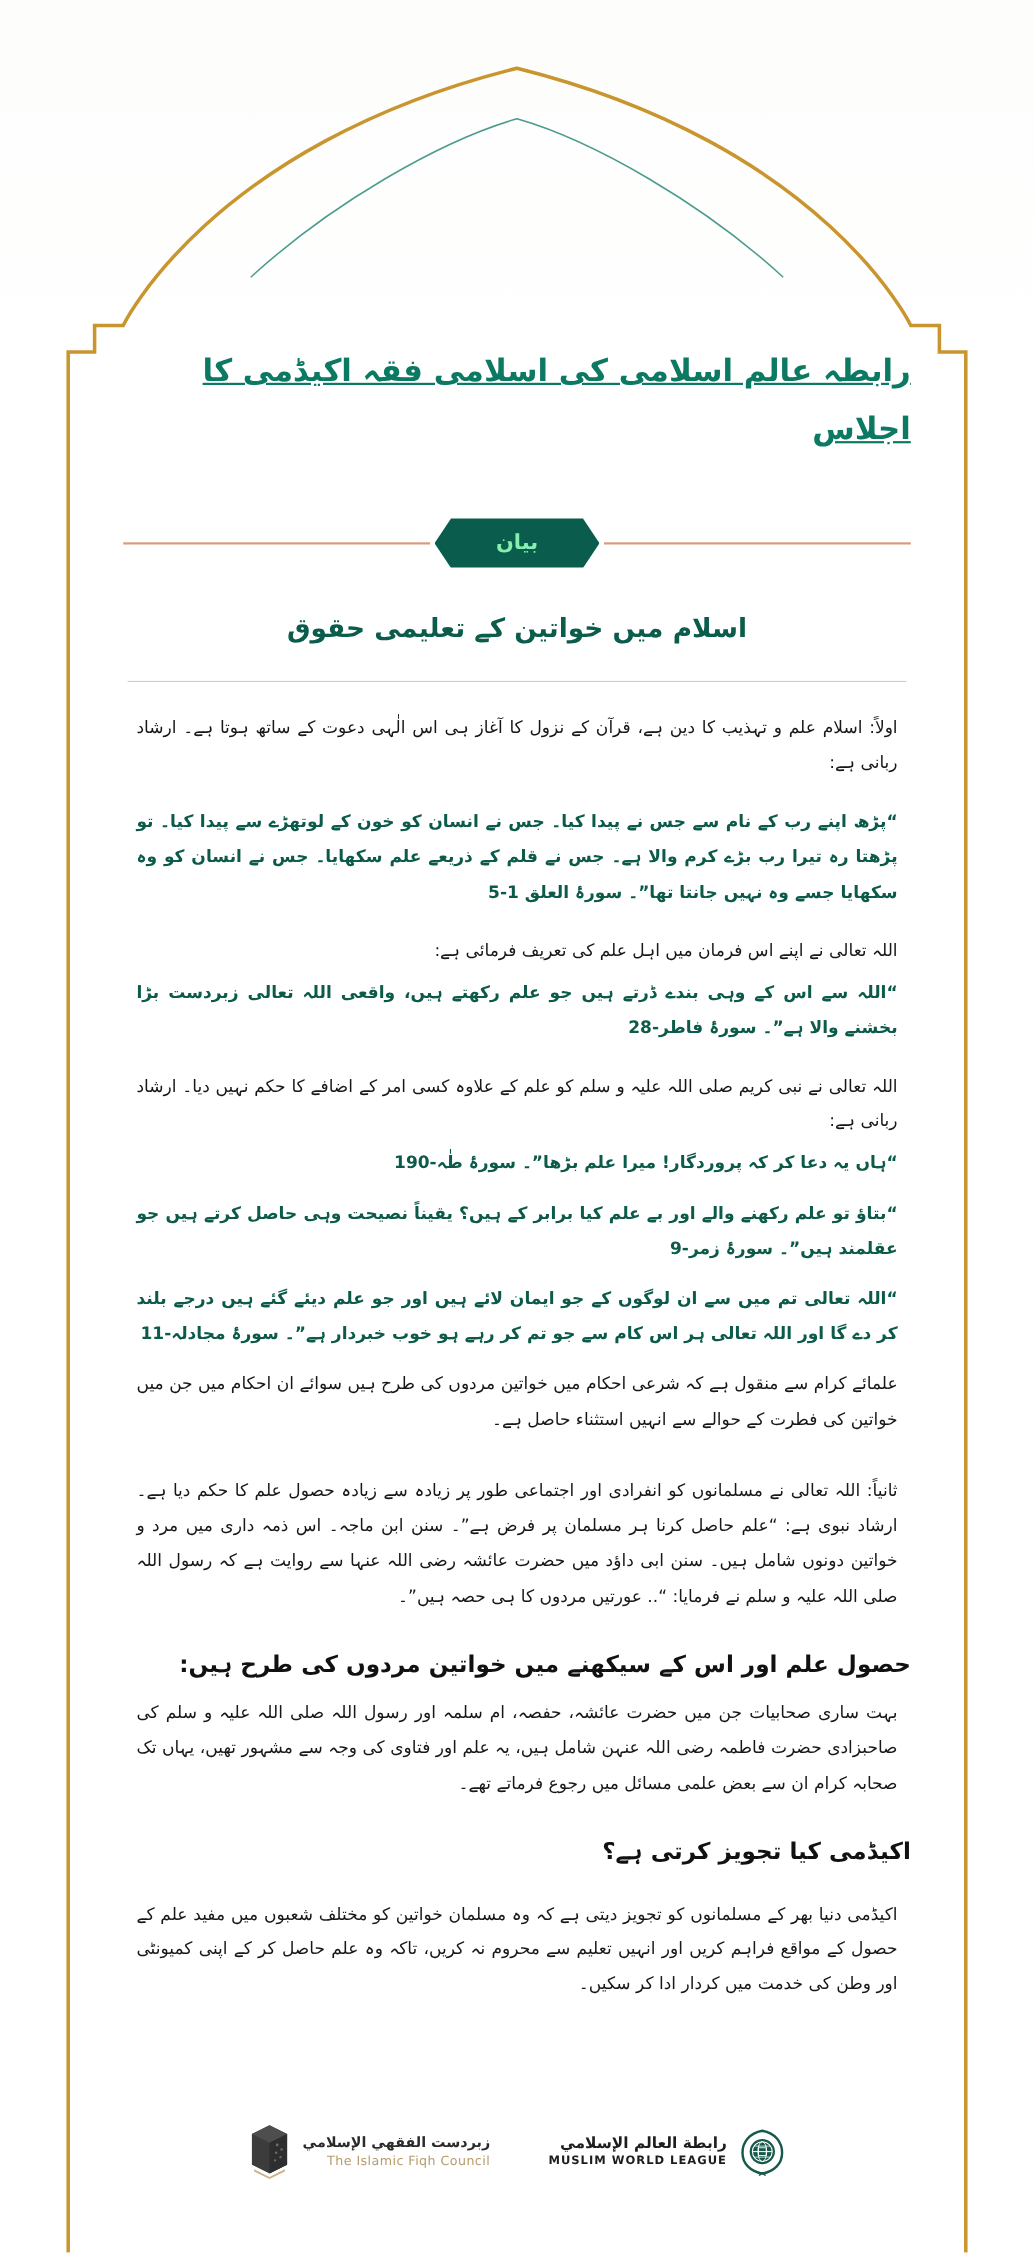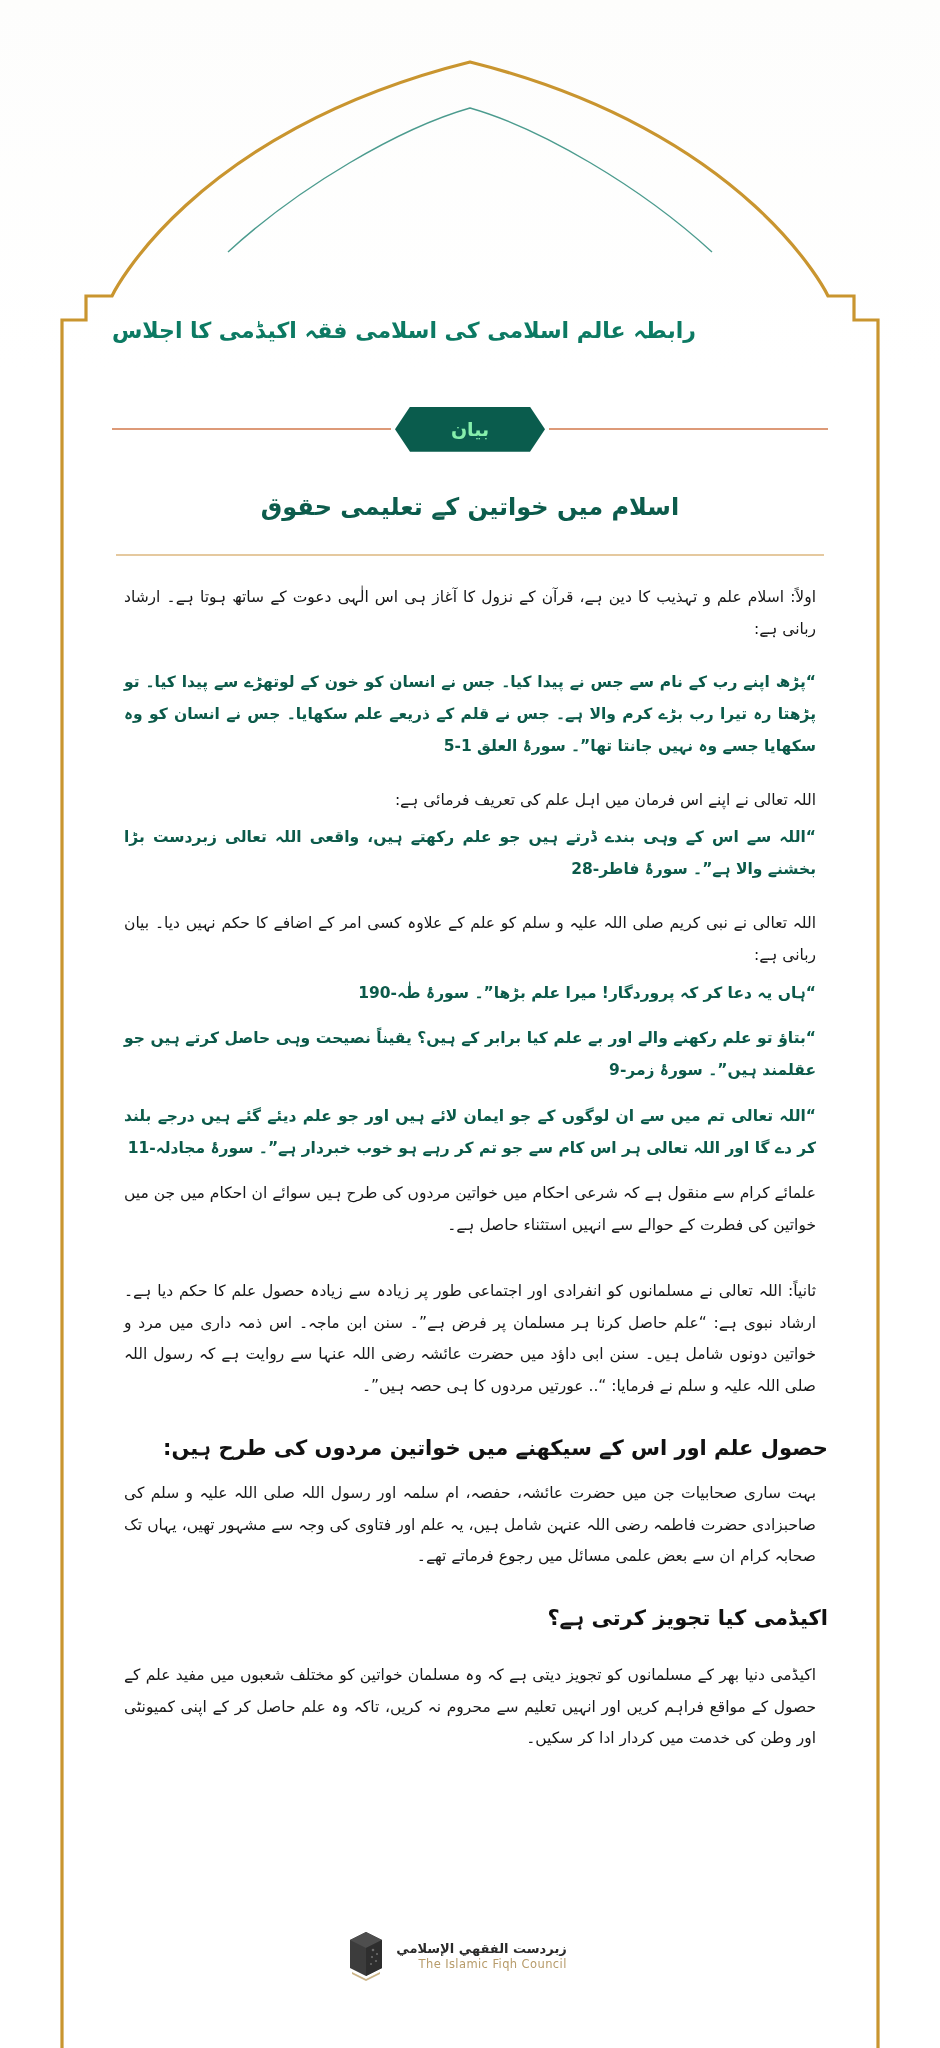--- a/index.html
+++ b/index.html
@@ -42,27 +42,28 @@
     left: 0;
     width: 940px;
     padding: 0 112px;
     direction: rtl;
     text-align: right;
   }
 
   
   .main-title {
     color: #0c7a63;
-    font-size: 22px;
-    font-weight: bold;
-    text-align: left;
+    font-size: 28px;
+    font-weight: bold;
+    text-align: right;
     line-height: 1.9;
     letter-spacing: 0.5px;
     padding: 10px 0 4px;
     direction: rtl;
+    text-decoration: underline;
   }
 
   
   .badge-row {
     display: flex;
     align-items: center;
     justify-content: center;
     margin: 44px 0 10px;
     gap: 0;
   }
@@ -219,21 +220,21 @@
     <div class="sep-rule"></div>
 
     <p class="para tight">اولاً: اسلام علم و تہذیب کا دین ہے، قرآن کے نزول کا آغاز ہی اس الٰہی دعوت کے ساتھ ہوتا ہے۔ ارشاد ربانی ہے:</p>
 
     <p class="para quote gap-top">“پڑھ اپنے رب کے نام سے جس نے پیدا کیا۔ جس نے انسان کو خون کے لوتھڑے سے پیدا کیا۔ تو پڑھتا رہ تیرا رب بڑے کرم والا ہے۔ جس نے قلم کے ذریعے علم سکھایا۔ جس نے انسان کو وہ سکھایا جسے وہ نہیں جانتا تھا”۔ سورۂ العلق 1-5</p>
 
     <p class="para tight gap-top">اللہ تعالی نے اپنے اس فرمان میں اہل علم کی تعریف فرمائی ہے:</p>
 
     <p class="para quote">“اللہ سے اس کے وہی بندے ڈرتے ہیں جو علم رکھتے ہیں، واقعی اللہ تعالی زبردست بڑا بخشنے والا ہے”۔ سورۂ فاطر-28</p>
 
-    <p class="para tight gap-top">اللہ تعالی نے نبی کریم صلی اللہ علیہ و سلم کو علم کے علاوہ کسی امر کے اضافے کا حکم نہیں دیا۔ بیان ربانی ہے:</p>
+    <p class="para tight gap-top">اللہ تعالی نے نبی کریم صلی اللہ علیہ و سلم کو علم کے علاوہ کسی امر کے اضافے کا حکم نہیں دیا۔ ارشاد ربانی ہے:</p>
 
     <p class="para quote">“ہاں یہ دعا کر کہ پروردگار! میرا علم بڑھا”۔ سورۂ طٰہ-190</p>
 
 
     <p class="para quote">“بتاؤ تو علم رکھنے والے اور بے علم کیا برابر کے ہیں؟ یقیناً نصیحت وہی حاصل کرتے ہیں جو عقلمند ہیں”۔ سورۂ زمر-9</p>
 
 
     <p class="para quote">“اللہ تعالی تم میں سے ان لوگوں کے جو ایمان لائے ہیں اور جو علم دیئے گئے ہیں درجے بلند کر دے گا اور اللہ تعالی ہر اس کام سے جو تم کر رہے ہو خوب خبردار ہے”۔ سورۂ مجادلہ-11</p>
 
     <p class="para">علمائے کرام سے منقول ہے کہ شرعی احکام میں خواتین مردوں کی طرح ہیں سوائے ان احکام میں جن میں خواتین کی فطرت کے حوالے سے انہیں استثناء حاصل ہے۔</p>
@@ -265,16 +266,33 @@
         <path d="M6 42 L20 49 L34 42 L34 44 L20 51 L6 44 Z" fill="#cbb487"></path>
       </svg>
       <div class="logo-text">
         <span class="ar">زبردست الفقهي الإسلامي</span>
         <span class="en">The Islamic Fiqh Council</span>
       </div>
     </div>
 
     <span class="divider-dot"></span>
 
+    <div class="logo-block">
+      <div class="logo-text mwl">
+        <span class="ar">رابطة العالم الإسلامي</span>
+        <span class="en">MUSLIM WORLD LEAGUE</span>
+      </div>
+      <svg class="mwl-emblem" viewBox="0 0 44 44" aria-hidden="true">
+        <path d="M22 3 C10 5 4 14 4 23 C4 33 11 40 22 42 C33 40 40 33 40 23 C40 14 34 5 22 3 Z" fill="none" stroke="#17594a" stroke-width="2.2"></path>
+        <circle cx="22" cy="22" r="11.5" fill="#17594a"></circle>
+        <circle cx="22" cy="22" r="9" fill="none" stroke="#ffffff" stroke-width="1"></circle>
+        <ellipse cx="22" cy="22" rx="4" ry="9" fill="none" stroke="#ffffff" stroke-width="0.9"></ellipse>
+        <line x1="13" y1="22" x2="31" y2="22" stroke="#ffffff" stroke-width="0.9"></line>
+        <line x1="14.5" y1="17" x2="29.5" y2="17" stroke="#ffffff" stroke-width="0.7"></line>
+        <line x1="14.5" y1="27" x2="29.5" y2="27" stroke="#ffffff" stroke-width="0.7"></line>
+        <rect x="18.5" y="18.5" width="7" height="7" fill="none" stroke="#ffffff" stroke-width="0.8"></rect>
+        <path d="M22 41 L19 44 M22 41 L25 44" stroke="#17594a" stroke-width="1.6" fill="none"></path>
+      </svg>
+    </div>
 
   </div>
 
 </div>
 
 </body></html>

